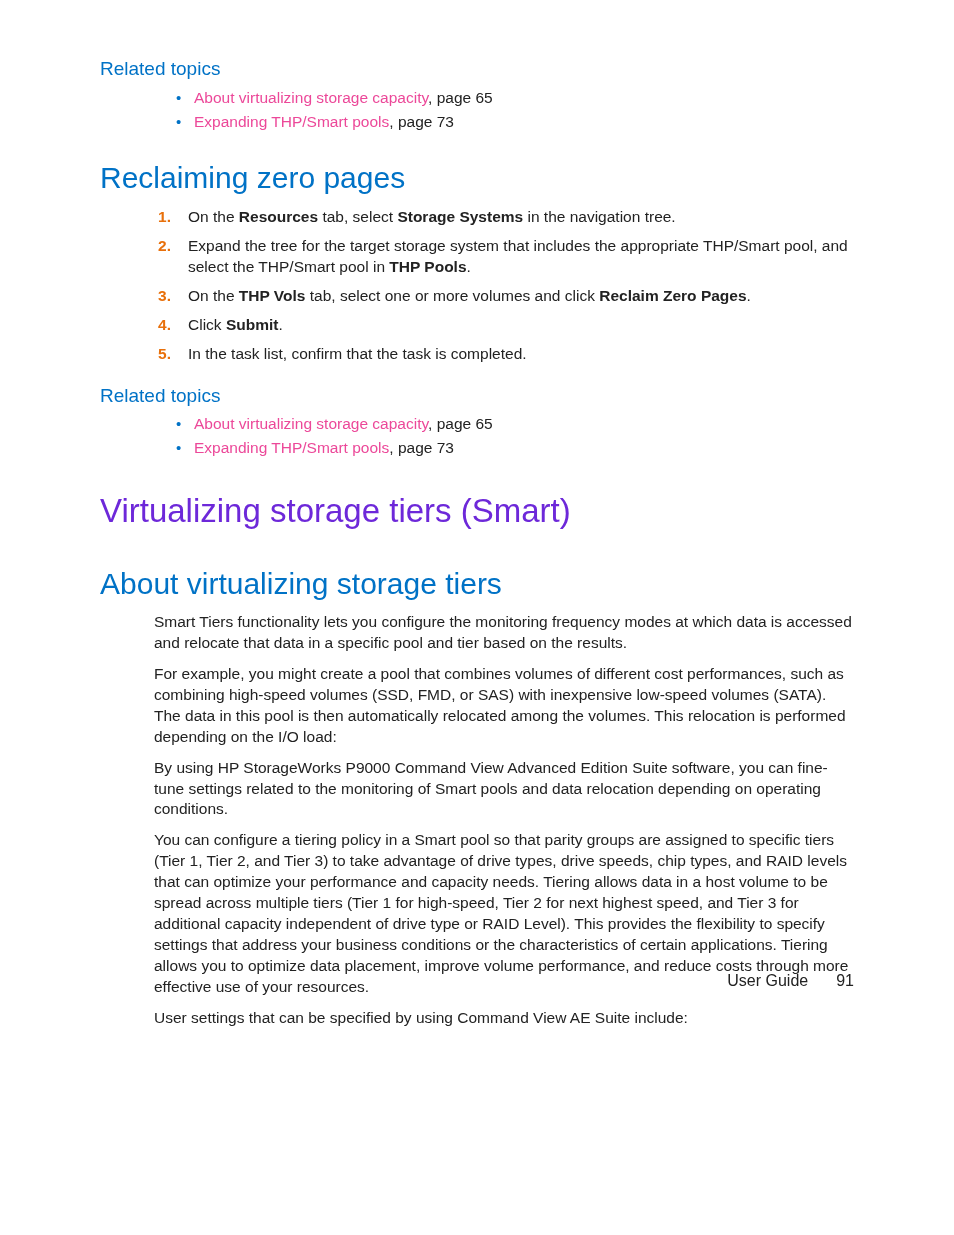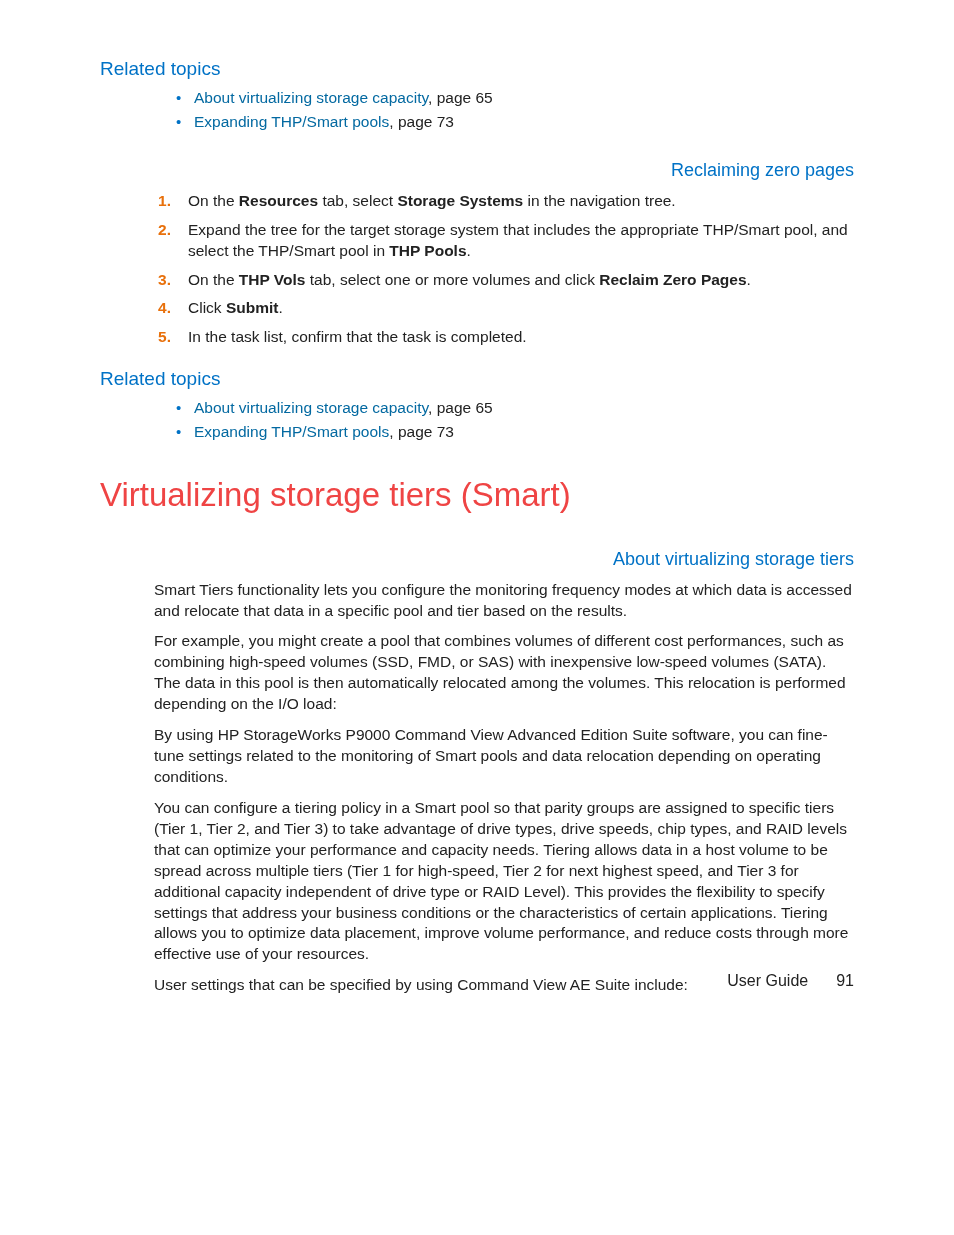--- a/index.html
+++ b/index.html
@@ -15,38 +15,37 @@
     line-height: 1.35;
   }
   .page {
     position: relative;
     width: 954px;
     height: 1058px;
     padding: 56px 100px 0 100px;
     box-sizing: border-box;
   }
   .link {
-    color: #0369a1;
+    color: #ec4899;
     text-decoration: none;
   }
   .h3 { 
     color: #0072c6;
     font-weight: 400;
     font-size: 19px;
     margin: 0 0 6px 0;
   }
   .h2 { 
     color: #0072c6;
     font-weight: 400;
-    font-size: 18px;
+    font-size: 30px;
     margin: 26px 0 8px 0;
-    text-align: right;
   }
   .h1 { 
-    color: #ef4444;
+    color: #6d28d9;
     font-weight: 400;
     font-size: 33px;
     margin: 30px 0 8px 0;
   }
   .body-indent {
     margin-left: 54px;
   }
   ul.bullets {
     list-style: none;
     padding: 0;

